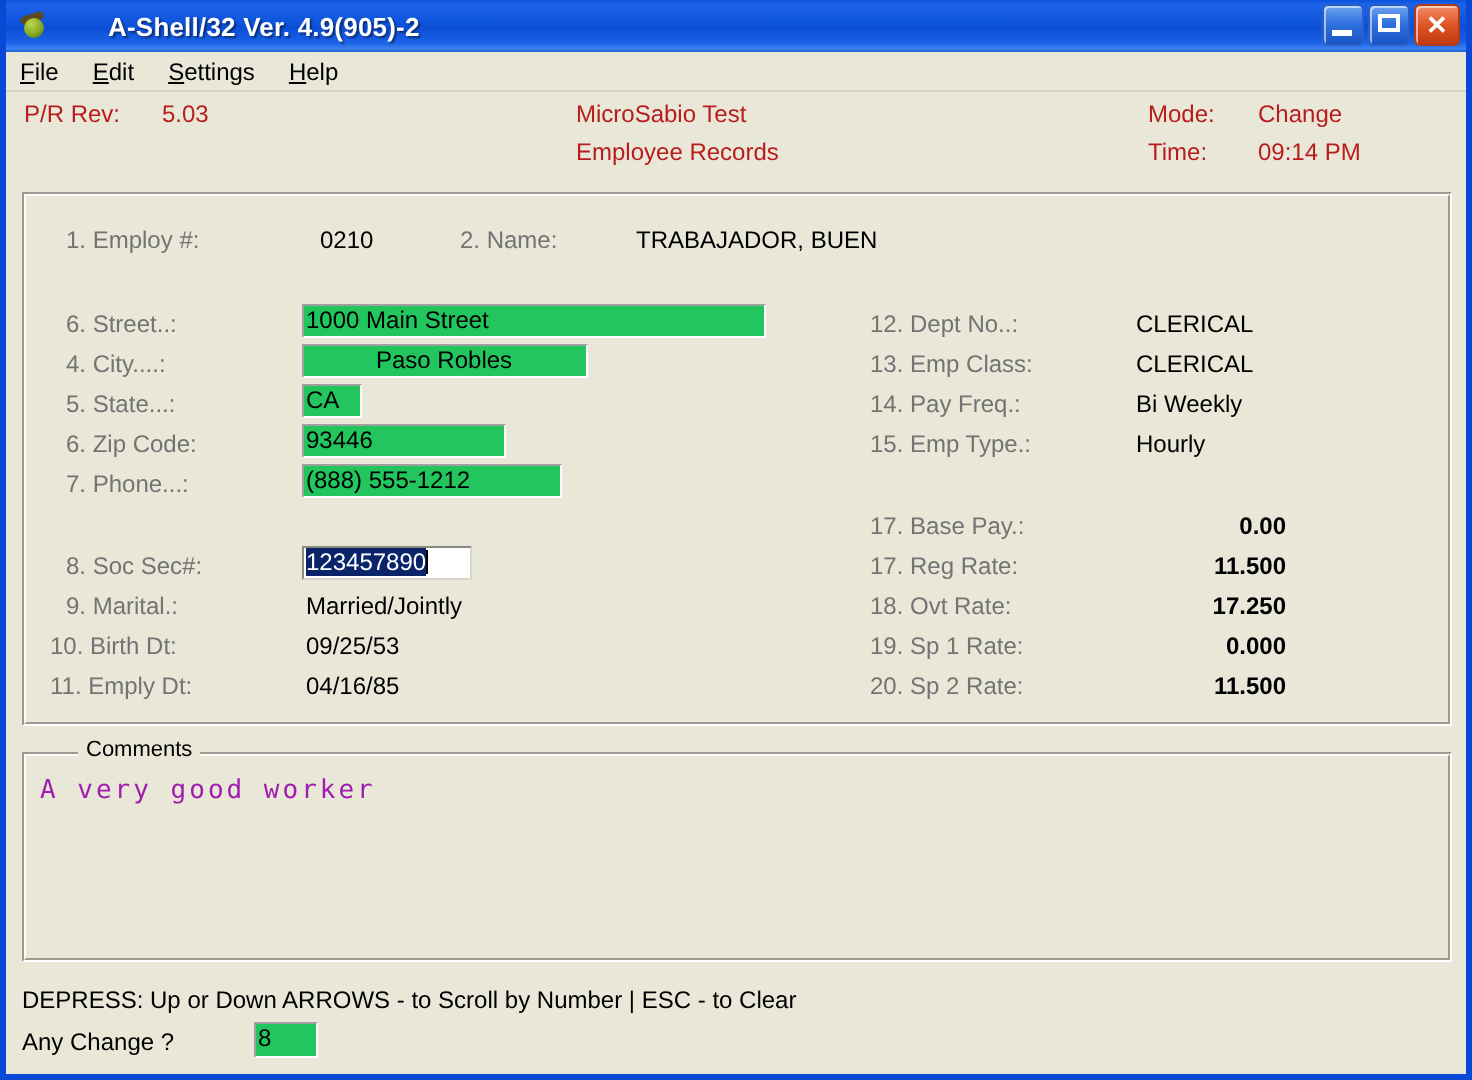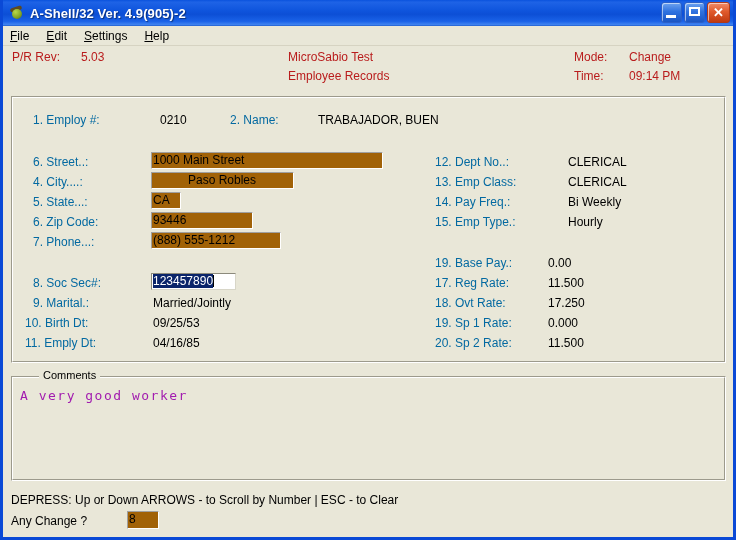--- a/index.html
+++ b/index.html
@@ -24,20 +24,21 @@
   .titlebar {
     position: relative;
     height: 26px;
     background: linear-gradient(to bottom,
         #0a52dd 0%, #1e63e6 8%, #0f55dd 40%,
         #0c4fd6 55%, #1a62e8 82%, #3e82f0 94%, #1f5fd0 100%);
     display: flex;
     align-items: center;
     padding-left: 3px;
     box-sizing: border-box;
+    gap: 24px;
   }
   .title-icon {
     width: 18px;
     height: 18px;
     margin: 0 4px 0 2px;
     position: relative;
     flex: none;
   }
   .title-icon .bulb {
     position: absolute;
@@ -156,35 +157,37 @@
     position: absolute;
     inset: 0;
     border: 1px solid #ffffff;
     border-right-color: #9c9a8c;
     border-bottom-color: #9c9a8c;
     box-sizing: border-box;
   }
   .fld-label {
     position: absolute;
     font-size: 12px;
-    color: #0369a1;
+    color: #737373;
     white-space: nowrap;
   }
   .fld-value {
     position: absolute;
     font-size: 12px;
     color: #000;
     white-space: nowrap;
   }
   .fld-value.right {
+    text-align: right;
+    font-weight: bold;
   }
   .textbox {
     position: absolute;
     box-sizing: border-box;
-    background: #a16207;
+    background: #22c55e;
     border: 1px solid #a0a0a0;
     border-right-color: #ffffff;
     border-bottom-color: #ffffff;
     font-size: 12px;
     color: #000;
     font-family: "Liberation Sans", sans-serif;
     padding: 0 1px;
     line-height: 15px;
     overflow: hidden;
     white-space: nowrap;
@@ -347,21 +350,21 @@
 
       <div class="fld-label" style="left:422px; top:77px;">13. Emp Class:</div>
       <div class="fld-value" style="left:555px; top:77px;">CLERICAL</div>
 
       <div class="fld-label" style="left:422px; top:97px;">14. Pay Freq.:</div>
       <div class="fld-value" style="left:555px; top:97px;">Bi Weekly</div>
 
       <div class="fld-label" style="left:422px; top:117px;">15. Emp Type.:</div>
       <div class="fld-value" style="left:555px; top:117px;">Hourly</div>
 
-      <div class="fld-label" style="left:422px; top:158px;">19. Base Pay.:</div>
+      <div class="fld-label" style="left:422px; top:158px;">17. Base Pay.:</div>
       <div class="fld-value right" style="left:535px; top:158px; width:95px;">0.00</div>
 
       <div class="fld-label" style="left:422px; top:178px;">17. Reg  Rate:</div>
       <div class="fld-value right" style="left:535px; top:178px; width:95px;">11.500</div>
 
       <div class="fld-label" style="left:422px; top:198px;">18. Ovt  Rate:</div>
       <div class="fld-value right" style="left:535px; top:198px; width:95px;">17.250</div>
 
       <div class="fld-label" style="left:422px; top:218px;">19. Sp 1 Rate:</div>
       <div class="fld-value right" style="left:535px; top:218px; width:95px;">0.000</div>

